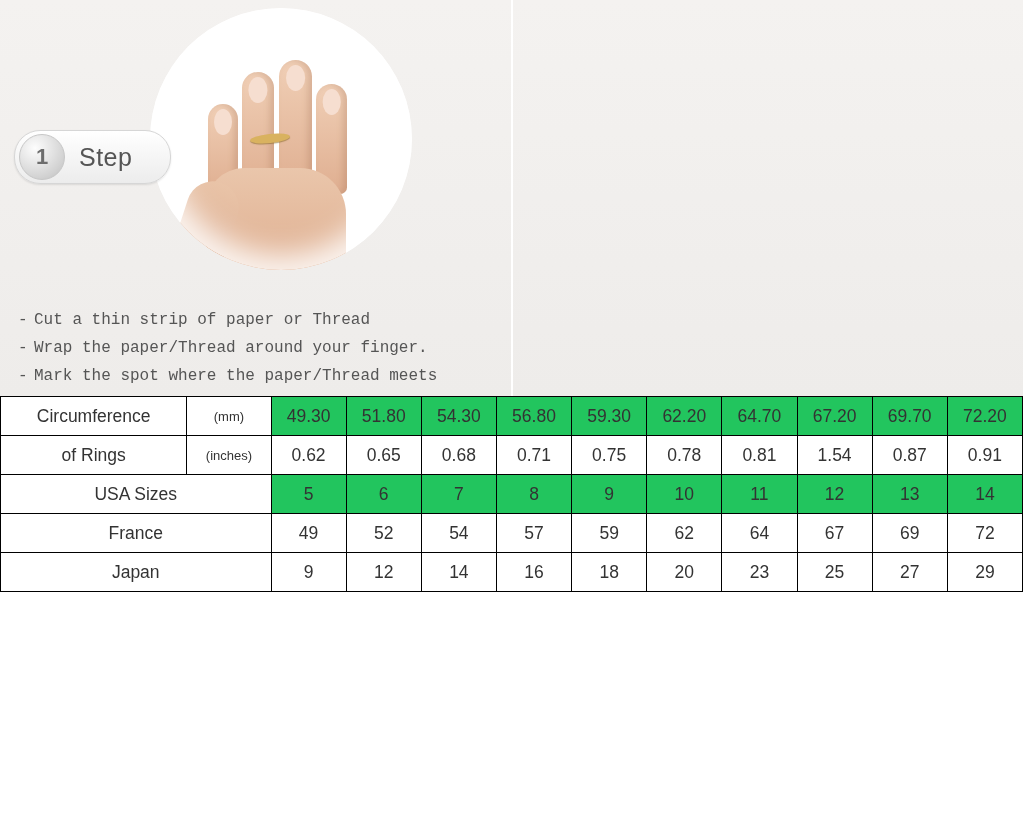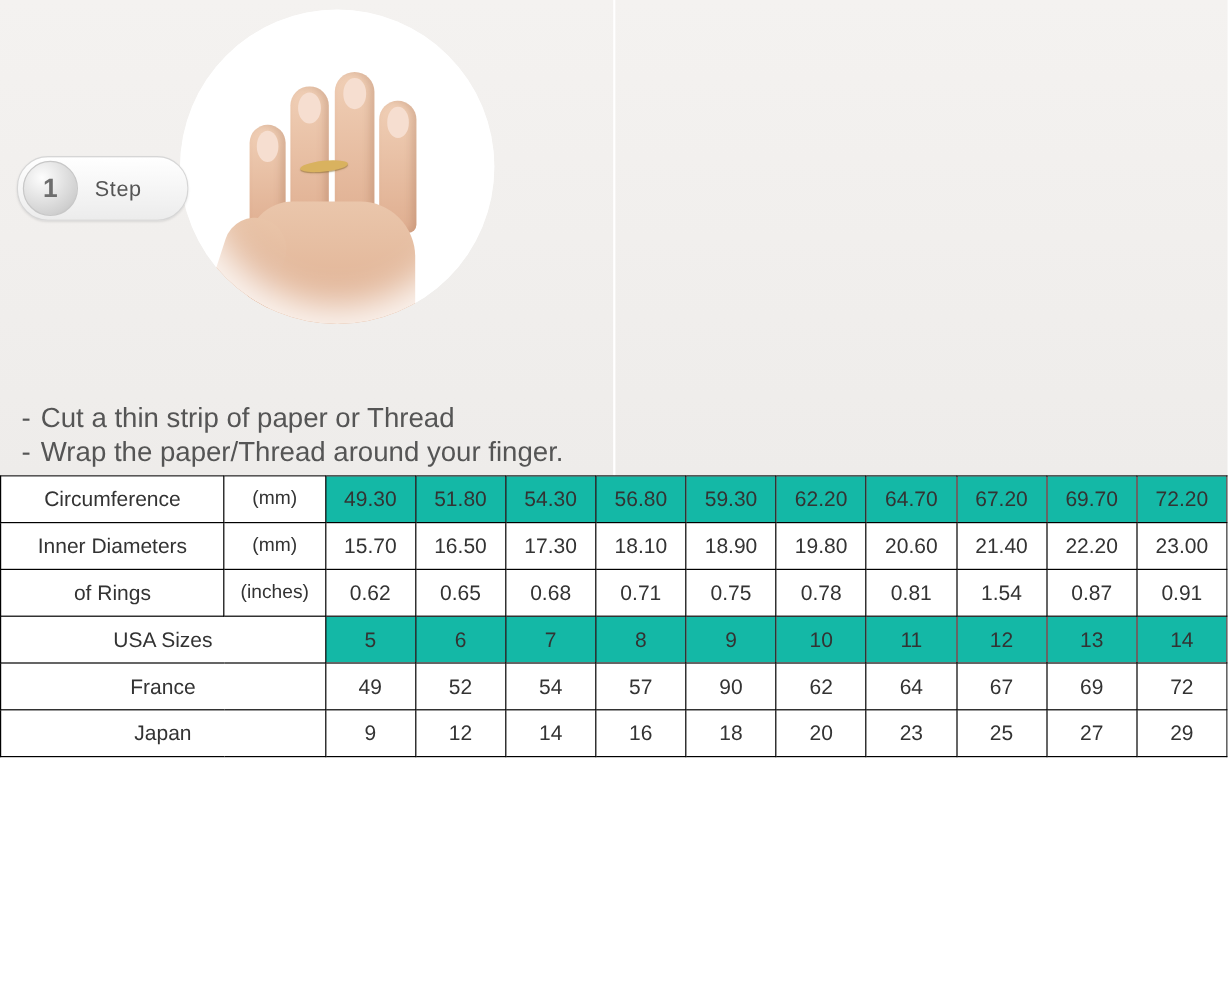--- a/index.html
+++ b/index.html
@@ -120,32 +120,33 @@
     border: 1px solid #c7c7c7;
     color: #6d6d6d;
     font-size: 22px;
     font-weight: bold;
     display: flex;
     align-items: center;
     justify-content: center;
     margin-right: 14px;
   }
   .step-label {
-    font-size: 18px;
+    font-size: 25px;
     color: #555555;
     letter-spacing: .5px;
   }
 
   
   .bullets {
     position: absolute;
     bottom: 6px;
-    font-size: 23px;
+    font-size: 16px;
     color: #555555;
     line-height: 28px;
+    font-family: Liberation Mono, monospace;
   }
   .bullets.left  { left: 18px; }
   .bullets div { white-space: nowrap; }
   .bullets .dash { display: inline-block; width: 16px; }
 
   
   table.size-table {
     border-collapse: collapse;
     width: 1023px;
     table-layout: fixed;
@@ -159,22 +160,22 @@
     padding: 0 2px;
     white-space: nowrap;
     overflow: hidden;
   }
   td.rowhead {
     text-align: left;
     padding-left: 9px;
     font-size: 17.5px;
   }
   td.rowhead-center { text-align: center; }
-  td.unit { text-align: center; font-size: 16px; }
-  td.shaded { background: #14b8a6; }
+  td.unit { text-align: center; font-size: 13px; }
+  td.shaded { background: #22c55e; }
   col.label { width: 186px; }
   col.unit  { width: 84px; }
   col.val   { width: 75px; }
 </style>
 </head>
 <body>
 
 <div class="page">
 
   <div class="steps">
@@ -205,20 +206,21 @@
       </div>
 
       <div class="step-badge left">
         <div class="step-circle">1</div>
         <div class="step-label">Step</div>
       </div>
 
       <div class="bullets left">
         <div><span class="dash">-</span><span>Cut a thin strip of paper or Thread</span></div>
         <div><span class="dash">-</span><span>Wrap the paper/Thread around your finger.</span></div>
+        <div><span class="dash">-</span><span>Mark the spot where the paper/Thread meets</span></div>
       </div>
     </div>
 
     <div class="step-panel right">
 
       
 
       
 
       
@@ -251,34 +253,20 @@
         <td class="shaded">56.80</td>
         <td class="shaded">59.30</td>
         <td class="shaded">62.20</td>
         <td class="shaded">64.70</td>
         <td class="shaded">67.20</td>
         <td class="shaded">69.70</td>
         <td class="shaded">72.20</td>
       </tr>
 
       <tr>
-        <td class="rowhead rowhead-center">Inner Diameters</td>
-        <td class="unit">(mm)</td>
-        <td>15.70</td>
-        <td>16.50</td>
-        <td>17.30</td>
-        <td>18.10</td>
-        <td>18.90</td>
-        <td>19.80</td>
-        <td>20.60</td>
-        <td>21.40</td>
-        <td>22.20</td>
-        <td>23.00</td>
-      </tr>
-      <tr>
         <td class="rowhead rowhead-center">of Rings</td>
         <td class="unit">(inches)</td>
         <td>0.62</td>
         <td>0.65</td>
         <td>0.68</td>
         <td>0.71</td>
         <td>0.75</td>
         <td>0.78</td>
         <td>0.81</td>
         <td>1.54</td>
@@ -303,21 +291,21 @@
 
 
 
 
       <tr>
         <td class="rowhead" colspan="2">France</td>
         <td>49</td>
         <td>52</td>
         <td>54</td>
         <td>57</td>
-        <td>90</td>
+        <td>59</td>
         <td>62</td>
         <td>64</td>
         <td>67</td>
         <td>69</td>
         <td>72</td>
       </tr>
 
       <tr>
         <td class="rowhead" colspan="2">Japan</td>
         <td>9</td>

